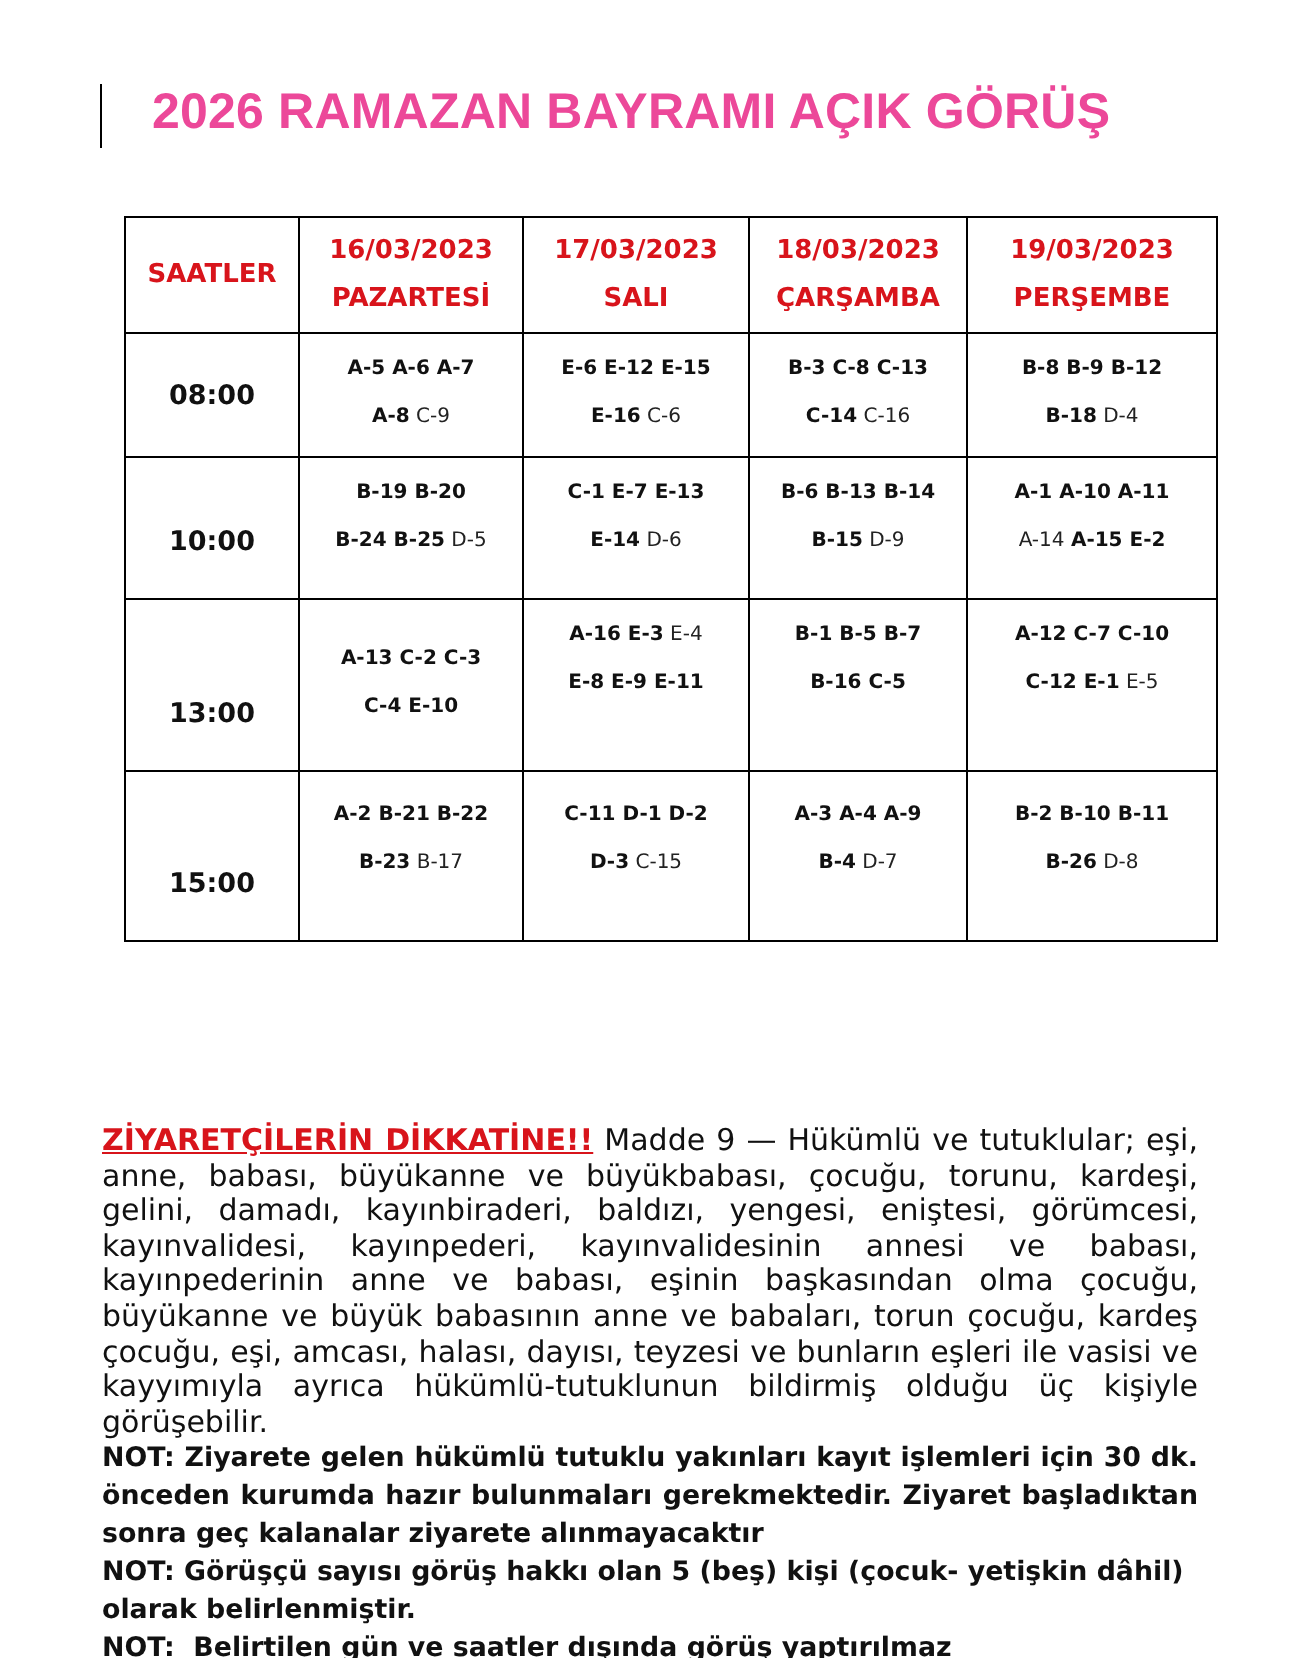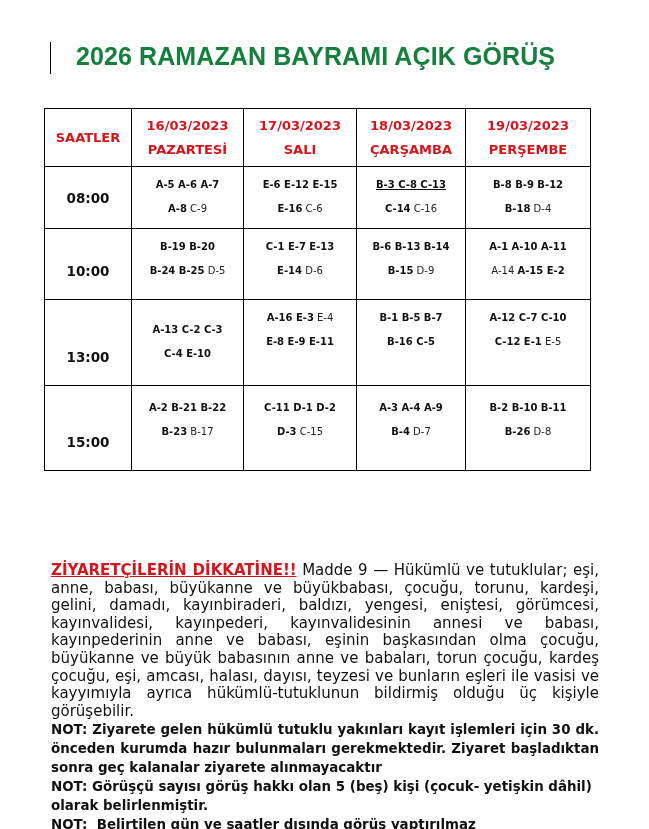--- a/index.html
+++ b/index.html
@@ -1,21 +1,21 @@
 <!DOCTYPE html>
 <html><head>
   <meta charset="utf-8">
   <style>
     html, body { margin: 0; padding: 0; background: #ffffff; }
     body { width: 649px; height: 829px; position: relative; overflow: hidden;
            font-family: "Liberation Sans", sans-serif; color: #111; }
     .cursor-bar { position: absolute; left: 50px; top: 42px; width: 1px; height: 32px; background: #000; }
     .title { position: absolute; left: 76px; top: 42px; font-size: 25px; font-weight: bold;
-             color: #15803d; letter-spacing: 0.1px; white-space: nowrap; }
-    table.sched { position: absolute; left: 44px; top: 108px; border-collapse: collapse;
+             color: #ec4899; letter-spacing: 0.1px; white-space: nowrap; }
+    table.sched { position: absolute; left: 62px; top: 108px; border-collapse: collapse;
                   font-family: "DejaVu Sans", sans-serif; }
     table.sched td, table.sched th { border: 1.3px solid #000; text-align: center; padding: 0; }
     th { font-size: 13px; font-weight: bold; color: #d8141b; line-height: 24px; vertical-align: middle; }
     td.time { font-size: 13.5px; font-weight: bold; }
     td.slot { font-size: 10px; line-height: 24px; vertical-align: top; padding-top: 6px !important; }
     .b { font-weight: bold; }
     .n { font-weight: normal; color: #222; }
     .col0 { width: 86px; } .col1 { width: 111px; } .col2 { width: 112px; } .col3 { width: 108px; } .col4 { width: 124px; }
     tr.h0 { height: 58px; } tr.h1 { height: 62px; } tr.h2 { height: 71px; } tr.h3 { height: 86px; } tr.h4 { height: 85px; }
     td.time.t0 { vertical-align: middle; }
@@ -58,21 +58,21 @@
     <td class="time t0">08:00</td>
     <td class="slot">
           <div><span class="b" style="white-space: pre;">A-5 A-6 A-7</span></div>
           <div><span class="b" style="white-space: pre;">A-8</span><span class="n" style="white-space: pre;"> C-9</span></div>
         </td>
     <td class="slot">
           <div><span class="b" style="white-space: pre;">E-6 E-12 E-15</span></div>
           <div><span class="b" style="white-space: pre;">E-16</span><span class="n" style="white-space: pre;"> C-6</span></div>
         </td>
     <td class="slot">
-          <div><span class="b" style="white-space: pre; text-decoration: underline;">B-3 C-8 C-13</span></div>
+          <div><span class="b" style="white-space: pre;">B-3 C-8 C-13</span></div>
           <div><span class="b" style="white-space: pre;">C-14</span><span class="n" style="white-space: pre;"> C-16</span></div>
         </td>
     <td class="slot">
           <div><span class="b" style="white-space: pre;">B-8 B-9 B-12</span></div>
           <div><span class="b" style="white-space: pre;">B-18</span><span class="n" style="white-space: pre;"> D-4</span></div>
         </td>
   </tr>
   <tr class="h2">
     <td class="time tb">10:00</td>
     <td class="slot">

